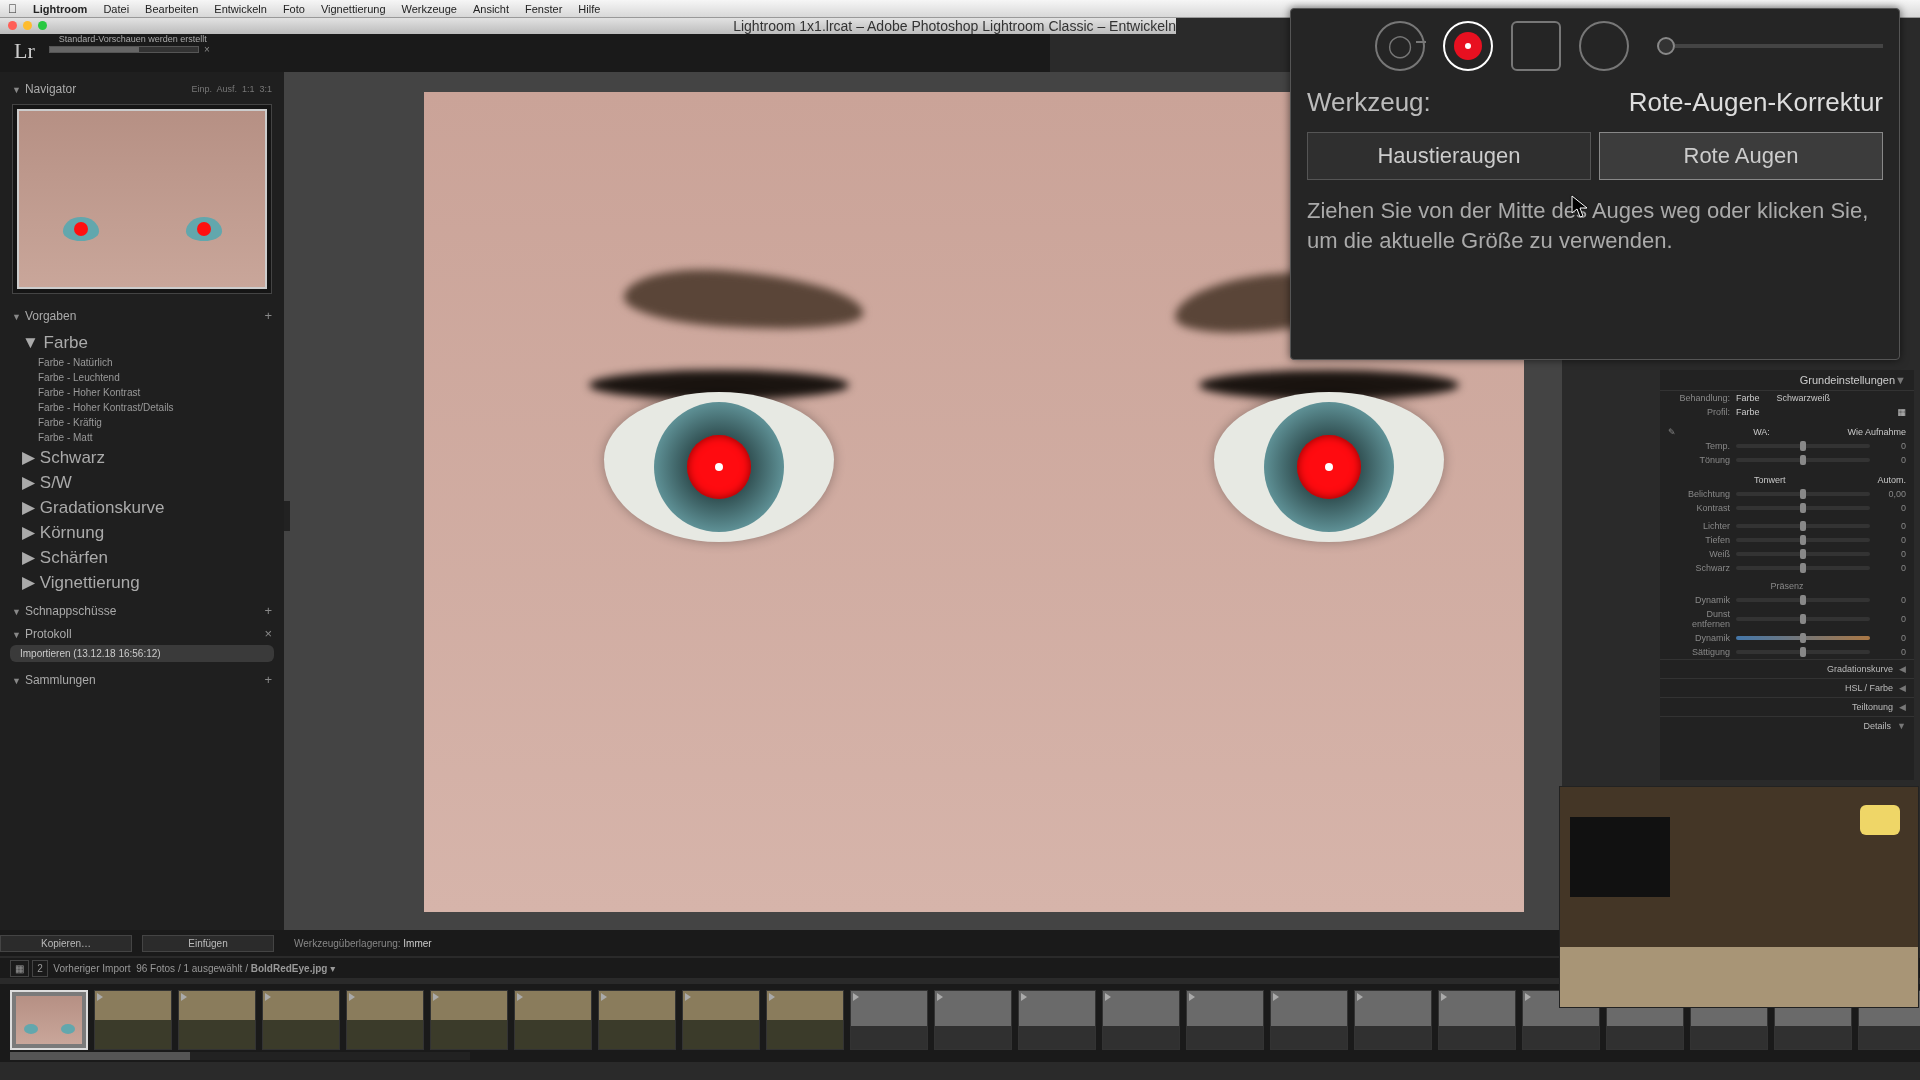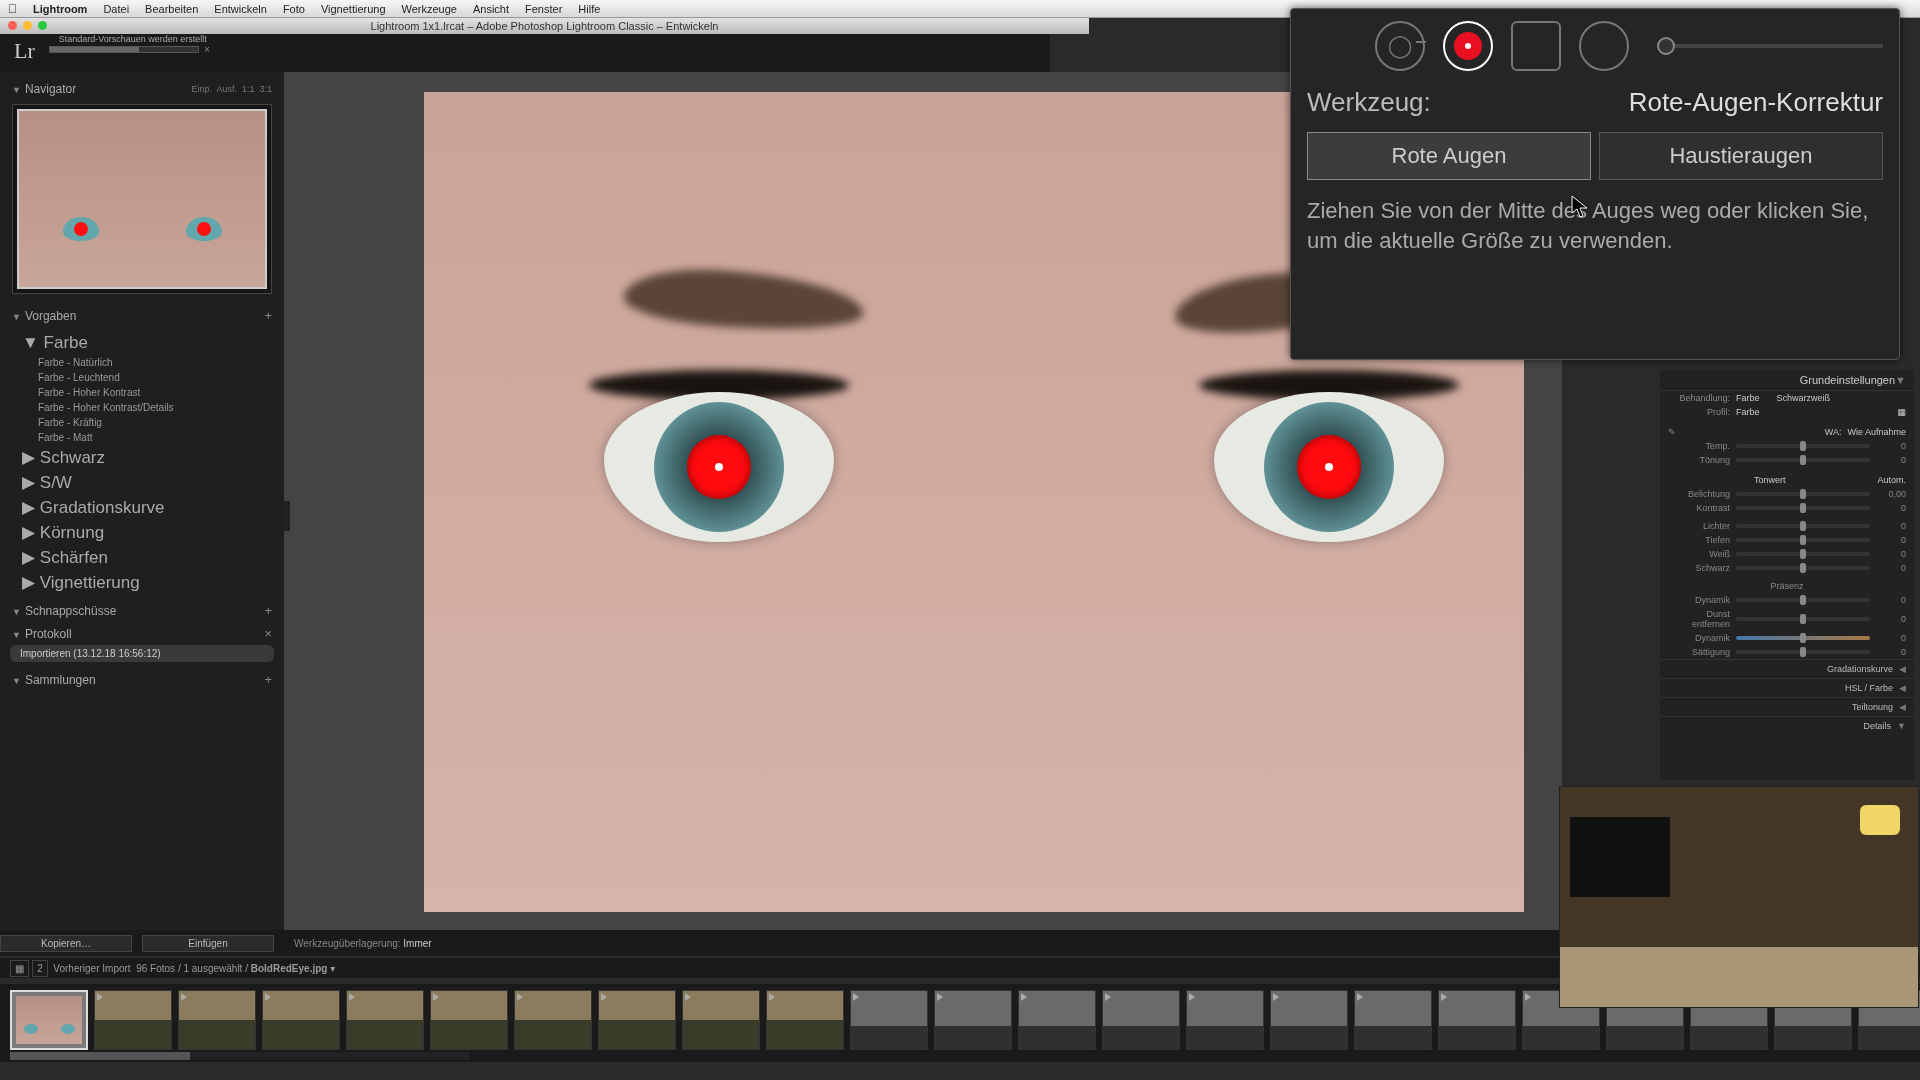--- a/index.html
+++ b/index.html
@@ -4,21 +4,21 @@
 <style>
   * { box-sizing: border-box; margin: 0; padding: 0; font-family: "Lucida Grande", "Segoe UI", Arial, sans-serif; }
   body { background: #2a2a2a; width: 1920px; height: 1080px; overflow: hidden; position: relative; color: #c8c8c8; font-size: 11px; }
 
   
   .macmenu { position: absolute; top: 0; left: 0; right: 0; height: 18px; background: linear-gradient(#f6f6f6, #d8d8d8); display: flex; align-items: center; padding-left: 8px; gap: 16px; font-size: 11px; color: #222; border-bottom: 1px solid #999; }
   .macmenu .apple { font-size: 12px; color: #222; }
   .macmenu .appname { font-weight: bold; }
 
   
-  .doc-title { position: absolute; top: 18px; left: 0; width: 1089px; height: 16px; background: linear-gradient(#e2e2e2, #bcbcbc); text-align: center; font-size: 11px; color: #333; line-height: 16px; }
+  .doc-title { position: absolute; top: 18px; left: 0; width: 1176px; height: 16px; background: linear-gradient(#e2e2e2, #bcbcbc); text-align: right; font-size: 14px; color: #333; line-height: 16px; }
   .trafficlights { position: absolute; left: 8px; top: 3px; display: flex; gap: 6px; }
   .trafficlights span { width: 9px; height: 9px; border-radius: 50%; display: block; }
   .tl-close { background: #ff5f57; } .tl-min { background: #febc2e; } .tl-max { background: #28c840; }
 
   
   .topbar { position: absolute; top: 34px; left: 0; width: 1050px; height: 38px; background: #1a1a1a; display: flex; }
   .lr-logo { font-family: Georgia, serif; font-size: 22px; color: #ccc; padding: 4px 14px; }
   .preview-status { margin-left: 10px; font-size: 9px; color: #aaa; }
   .progress-bar { width: 150px; height: 7px; background: #333; border: 1px solid #555; margin-top: 2px; position: relative; }
   .progress-fill { position:absolute; left:0; top:0; bottom:0; width:60%; background:#666; }
@@ -367,22 +367,22 @@
     <div class="tool-slider">
         <div class="knob"></div>
         <div class="track"></div>
       </div>
   </div>
   <div class="tool-title">
     <span>Werkzeug:</span>
     <span style="color:#ddd;font-weight:500;">Rote-Augen-Korrektur</span>
   </div>
   <div class="seg-wrap">
+    <div class="seg-btn">Haustieraugen</div>
     <div class="seg-btn active">Rote Augen</div>
-    <div class="seg-btn">Haustieraugen</div>
   </div>
   <div class="tool-instr">Ziehen Sie von der Mitte des Auges weg oder klicken Sie, um die aktuelle Größe zu verwenden.</div>
 </div>
 
 <div class="cursor">
   <svg width="20" height="24" viewBox="0 0 20 24">
       <path d="M1 1 L1 18 L6 14 L9 22 L12 21 L9 13 L16 13 Z" fill="#000" stroke="#fff" stroke-width="1"></path>
     </svg>
 </div>
 
@@ -394,21 +394,21 @@
   <div class="rp-row"><span class="lbl">Behandlung:</span>
     <span style="color:#ccc;">Farbe</span>&nbsp;&nbsp;
     <span>Schwarzweiß</span></div>
   <div class="rp-row">
       <span class="lbl">Profil:</span>
     <span style="color:#ccc;flex:1;">Farbe</span>
     <span>▦</span>
     </div>
   <div class="rp-row" style="margin-top:6px;">
     <span style="color:#888;">✎</span>
-    <span style="flex:1;text-align:right;">WA:</span>
+    <span style="flex:1;text-align:center;">WA:</span>
     <span>Wie Aufnahme</span>
     </div>
   <div class="rp-row">
       <span class="lbl">Temp.</span>
       <div class="sld">
         <div class="k"></div>
       </div>
       <span class="val">0</span>
     </div>
   <div class="rp-row">

